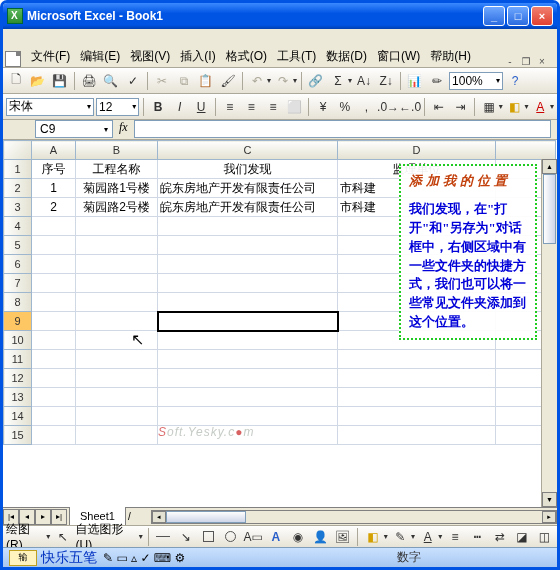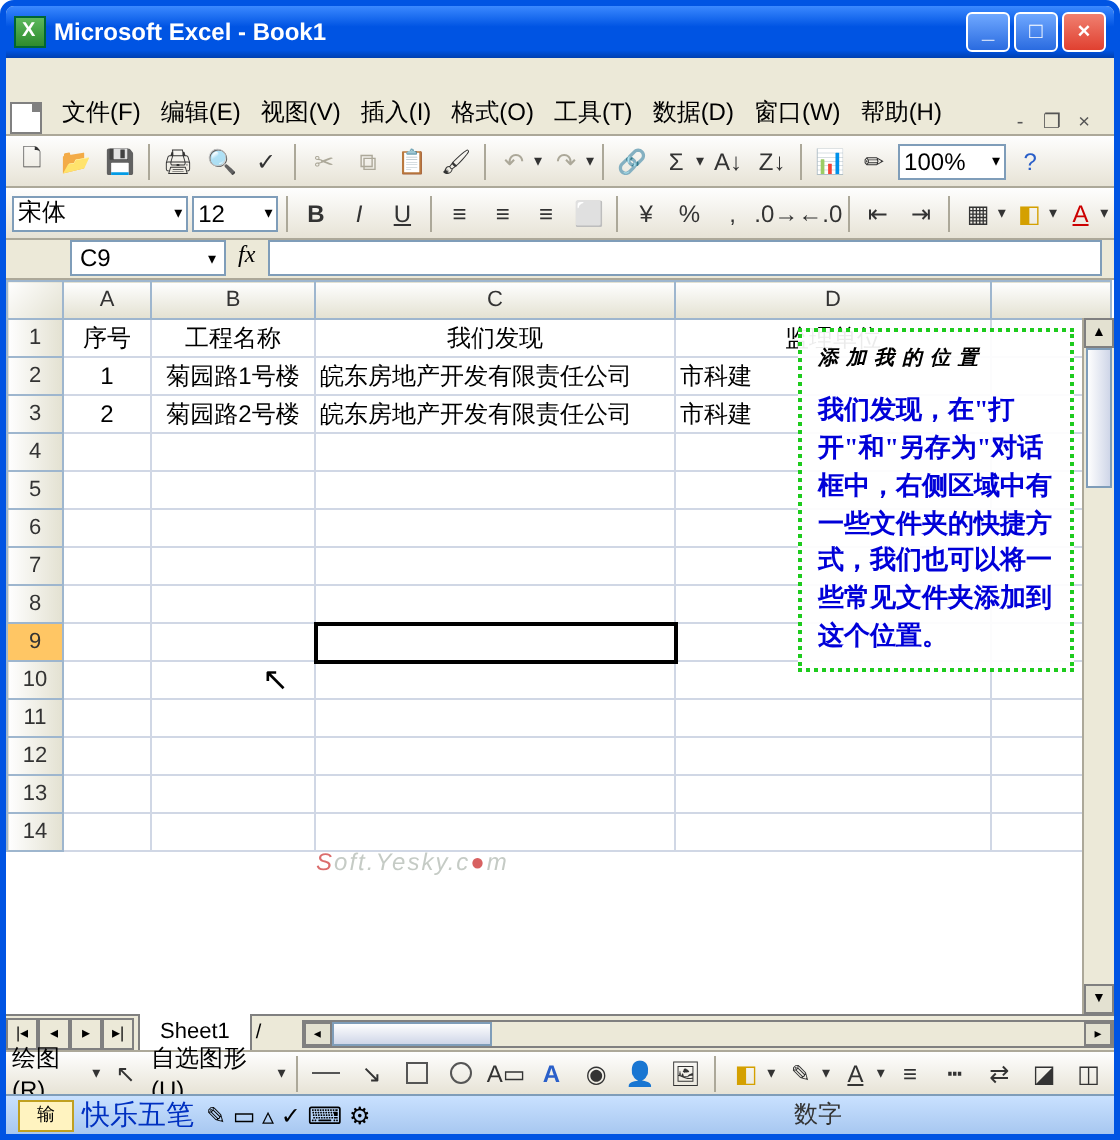--- a/index.html
+++ b/index.html
@@ -34,21 +34,21 @@
 .grid-wrap{flex:1;position:relative;background:#fff;overflow:hidden}
 table.sheet{border-collapse:collapse;table-layout:fixed}
 .sheet th{background:linear-gradient(#fefefe,#e3e1d1);border:1px solid #9eb6ce;font-weight:normal;text-align:center;height:19px;font-size:11px;color:#333}
 .sheet td{border:1px solid #d0d7e5;height:19px;padding:0 2px;text-align:center;font-size:12px;white-space:nowrap;overflow:hidden}
 .sheet th.rh{width:28px;background:linear-gradient(90deg,#fefefe,#e3e1d1)}
 .sheet th.active-rh{background:#ffc664}
 .sheet th.corner{background:linear-gradient(135deg,#fefefe,#e3e1d1)}
 .cell-sel{border:2px solid #000!important;position:relative}
 .cursor-arrow{position:absolute;left:128px;top:190px;font-size:16px;color:#000;pointer-events:none}
 .annotation{position:absolute;right:20px;top:24px;width:138px;border:2px dotted #1ecb1e;background:rgba(255,255,255,.92);padding:6px 8px;z-index:5}
-.annotation .atitle{color:#000000;font-weight:bold;font-style:italic;letter-spacing:4px;font-size:10px;margin-bottom:10px;font-family:"KaiTi","楷体",serif}
+.annotation .atitle{color:#c2410c;font-weight:bold;font-style:italic;letter-spacing:4px;font-size:13px;margin-bottom:10px;font-family:"KaiTi","楷体",serif}
 .annotation .abody{color:#0000d8;font-weight:bold;font-size:13px;line-height:1.45;font-family:"KaiTi","楷体",serif}
 .watermark{position:absolute;left:155px;top:278px;font-size:20px;font-style:italic;color:rgba(150,160,150,.55);font-family:Georgia,serif;pointer-events:none;z-index:4;letter-spacing:1px}
 .watermark .red{color:rgba(200,30,30,.65)}
 .watermark .o-circ{color:rgba(200,30,30,.7);font-weight:bold}
 .sheet-tabs{height:18px;background:#ece9d8;border-top:1px solid #808080;display:flex;align-items:center;font-size:11px}
 .sheet-tabs .nav{display:flex}
 .sheet-tabs .navbtn{width:16px;height:16px;border:1px solid #808080;display:flex;align-items:center;justify-content:center;font-size:8px;cursor:pointer;background:#ece9d8}
 .sheet-tab{padding:18px 10px;background:#fff;border:1px solid #808080;border-top:none;margin-left:2px;font-size:11px}
 .hscroll{flex:1;height:14px;margin-left:20px;border:1px solid #808080;background:#ece9d8;position:relative}
 .hscroll .thumb{position:absolute;left:14px;top:0;width:80px;height:12px;background:linear-gradient(#fefefe,#cfd6e8);border:1px solid #7f9db9}
@@ -305,20 +305,28 @@
             <td></td>
           </tr>
       <tr>
             <th class="rh">14</th>
             <td></td>
             <td></td>
             <td></td>
             <td></td>
             <td></td>
           </tr>
+      <tr>
+            <th class="rh">15</th>
+            <td></td>
+            <td></td>
+            <td></td>
+            <td></td>
+            <td></td>
+          </tr>
     </tbody>
       </table>
 
     <div class="cursor-arrow">↖</div>
 
     <div class="annotation">
       <div class="atitle">添加我的位置</div>
       <div class="abody">我们发现，在"打开"和"另存为"对话框中，右侧区域中有一些文件夹的快捷方式，我们也可以将一些常见文件夹添加到这个位置。</div>
     </div>
 

